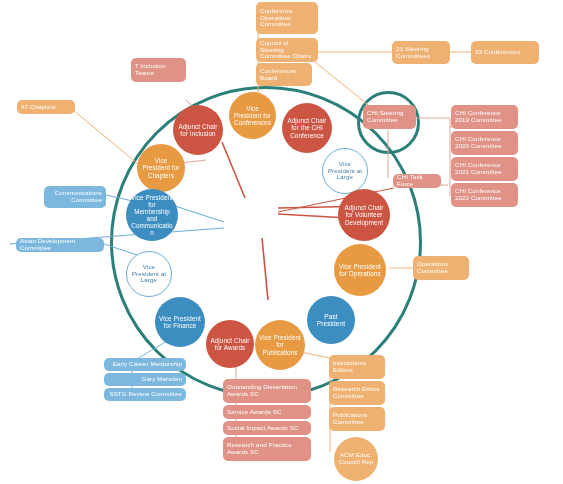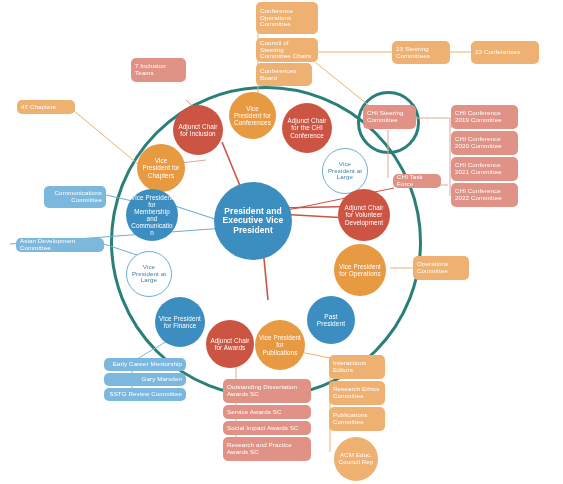--- a/index.html
+++ b/index.html
@@ -65,23 +65,20 @@
 
       <path d="M236,352 L236,372" stroke="#e3a79b" stroke-width="1"></path>
       <path d="M236,372 L236,460" stroke="#e3a79b" stroke-width="1"></path>
 
       <path d="M300,352 L330,358" stroke="#eeb171" stroke-width="1"></path>
       <path d="M330,358 L330,422" stroke="#eeb171" stroke-width="1"></path>
       <path d="M330,422 L330,452" stroke="#eeb171" stroke-width="1"></path>
     </g>
   </svg>
 
-  <div class="node circ" style="left:214px;top:182px;width:78px;height:78px;background:#3d8ec0;font-size:8.5px;font-weight:bold;padding:6px;">
-    <span>President and Executive Vice President</span>
-  </div>
 
   <div class="node circ" style="left:229px;top:92px;width:47px;height:47px;background:#e89a43;font-size:6.3px;padding:4px;">
     <span>Vice President for Conferences</span>
   </div>
 
   <div class="node circ" style="left:173px;top:105px;width:50px;height:50px;background:#cc5442;font-size:6.3px;padding:4px;">
     <span>Adjunct Chair for Inclusion</span>
   </div>
 
   <div class="node circ" style="left:282px;top:103px;width:50px;height:50px;background:#cc5442;font-size:6.3px;padding:4px;">

